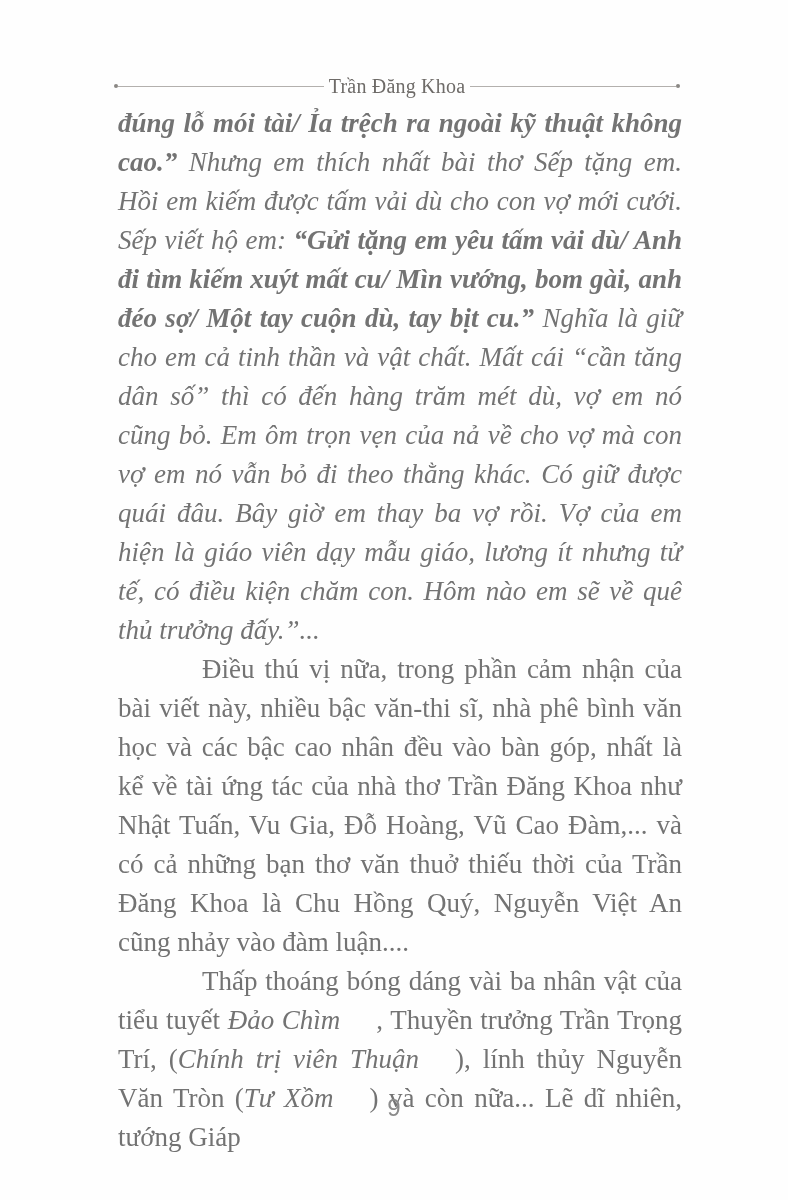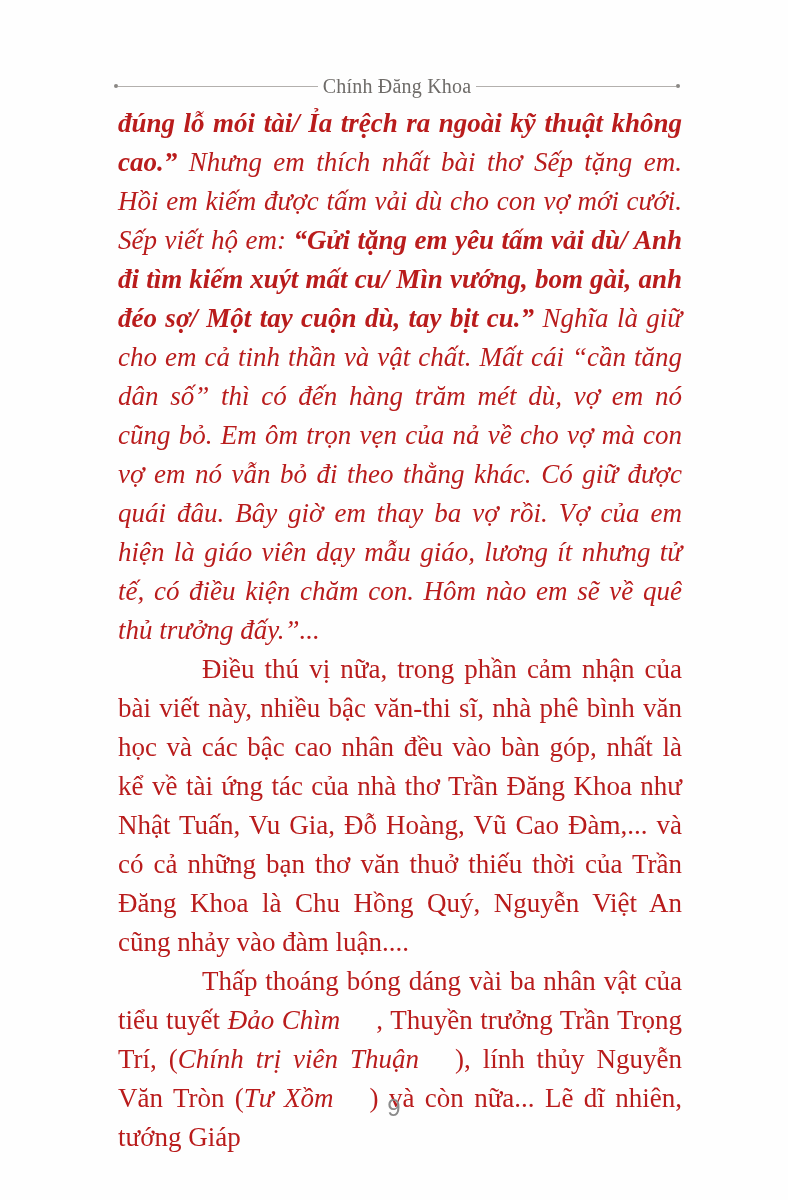--- a/index.html
+++ b/index.html
@@ -48,21 +48,21 @@
     white-space: nowrap;
   }
   
   .text-body {
     position: absolute;
     top: 104px;
     left: 118px;
     width: 564px;
     font-size: 27px;
     line-height: 39px;
-    color: #b91c1c;
+    color: #737373;
     text-align: justify;
   }
   .para {
     margin: 0;
     padding: 0;
   }
   .para.indent {
     text-indent: 48px;
   }
   .run-regular { font-style: normal; font-weight: normal; margin-left: 36px; }
@@ -81,21 +81,21 @@
   }
 </style>
 </head>
 <body>
 
 <div class="page">
 
   <div class="running-head">
     <span class="head-dot"></span>
     <span class="head-rule"></span>
-    <span class="head-title">Chính Đăng Khoa</span>
+    <span class="head-title">Trần Đăng Khoa</span>
     <span class="head-rule"></span>
     <span class="head-dot"></span>
   </div>
 
   <div class="text-body">
       <p class="para"><span class="run-bold-italic">đúng lỗ mói tài/ Ỉa trệch ra ngoài kỹ thuật không cao.”</span><span class="run-italic"> Nhưng em thích nhất bài thơ Sếp tặng em. Hồi em kiếm được tấm vải dù cho con vợ mới cưới. Sếp viết hộ em: </span><span class="run-bold-italic">“Gửi tặng em yêu tấm vải dù/ Anh đi tìm kiếm xuýt mất cu/ Mìn vướng, bom gài, anh đéo sợ/ Một tay cuộn dù, tay bịt cu.”</span><span class="run-italic"> Nghĩa là giữ cho em cả tinh thần và vật chất. Mất cái “cần tăng dân số” thì có đến hàng trăm mét dù, vợ em nó cũng bỏ. Em ôm trọn vẹn của nả về cho vợ mà con vợ em nó vẫn bỏ đi theo thằng khác. Có giữ được quái đâu. Bây giờ em thay ba vợ rồi. Vợ của em hiện là giáo viên dạy mẫu giáo, lương ít nhưng tử tế, có điều kiện chăm con. Hôm nào em sẽ về quê thủ trưởng đấy.”...</span></p>
       <p class="para indent"><span class="run-regular">Điều thú vị nữa, trong phần cảm nhận của bài viết này, nhiều bậc văn-thi sĩ, nhà phê bình văn học và các bậc cao nhân đều vào bàn góp, nhất là kể về tài ứng tác của nhà thơ Trần Đăng Khoa như Nhật Tuấn, Vu Gia, Đỗ Hoàng, Vũ Cao Đàm,... và có cả những bạn thơ văn thuở thiếu thời của Trần Đăng Khoa là Chu Hồng Quý, Nguyễn Việt An cũng nhảy vào đàm luận....</span></p>
       <p class="para indent"><span class="run-regular">Thấp thoáng bóng dáng vài ba nhân vật của tiểu tuyết </span><span class="run-italic">Đảo Chìm</span><span class="run-regular">, Thuyền trưởng Trần Trọng Trí, (</span><span class="run-italic">Chính trị viên Thuận</span><span class="run-regular">), lính thủy Nguyễn Văn Tròn (</span><span class="run-italic">Tư Xồm</span><span class="run-regular">) và còn nữa... Lẽ dĩ nhiên, tướng Giáp</span></p>
     </div>
 

